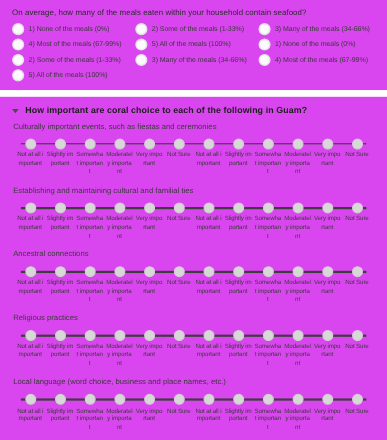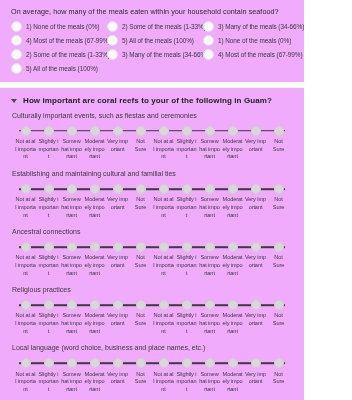--- a/index.html
+++ b/index.html
@@ -11,22 +11,22 @@
     overflow: hidden;
   }
   #page {
     width: 352px; height: 400px;
     position: relative;
     background: #ffffff;
   }
 
   
   .panel {
-    background: #f0abfc;
-    width: 304px;
+    background: #d946ef;
+    width: 352px;
     padding: 7px 8px 8px 8px;
   }
   .panel-gap { height: 6px; background: #ffffff; width: 352px; }
 
   
   .q-text {
     font-size: 7.2px;
     color: #2b2b2b;
     line-height: 1.25;
     margin: 0 0 5px 3px;
@@ -192,21 +192,21 @@
       </div>
     </div>
   </div>
 
   <div class="panel-gap"></div>
 
   <div class="panel">
 
     <div class="section-header">
       <span class="caret"></span>
-      <span class="section-title">How important are coral reefs to your of the following in Guam?</span>
+      <span class="section-title">How important are coral choice to each of the following in Guam?</span>
     </div>
 
     <div class="sub-q">
       <div class="sub-q-text">Culturally important events, such as fiestas and ceremonies</div>
       <div class="scale">
         <div class="scale-track">
           <div class="scale-line"></div>
           <div class="scale-nodes">
             <span class="node-wrap">
                 <span class="node"></span>

